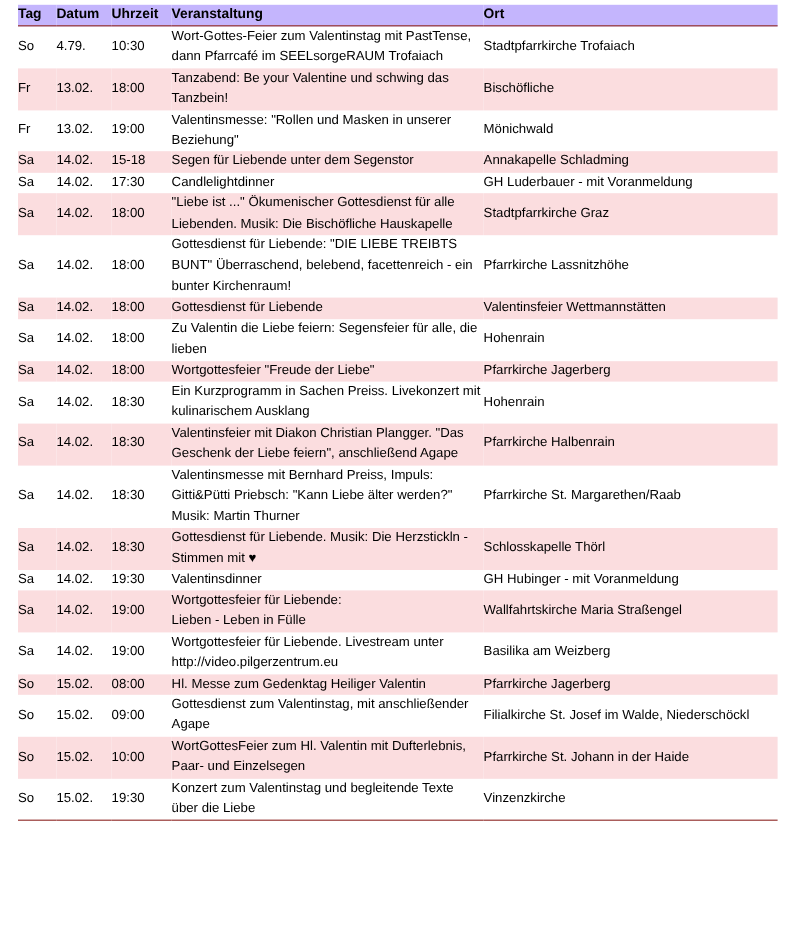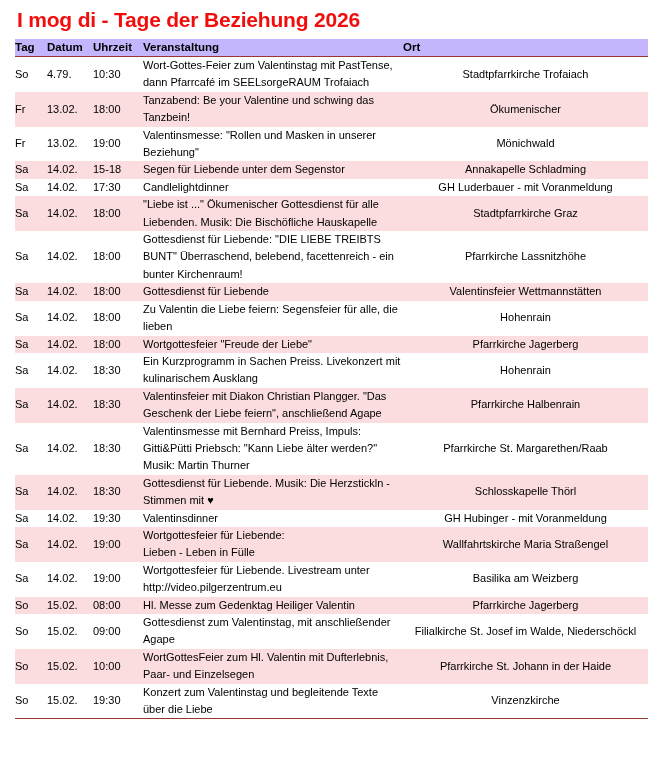--- a/index.html
+++ b/index.html
@@ -56,29 +56,28 @@
   .c-tag  { padding-left: 4px; }
   th.c-tag { padding-left: 4px; }
   .c-datum { padding-left: 3px; }
   th.c-datum { padding-left: 3px; }
   .c-uhrzeit { padding-left: 3px; }
   th.c-uhrzeit { padding-left: 3px; }
   .c-ver {
     white-space: pre-line;
   }
   th.c-ver { text-align: center; }
-  .c-ort { padding-left: 5px; text-align: center; }
+  .c-ort { padding-left: 5px; }
   th.c-ort { text-align: center; padding-right: 40px; margin-top: 36px; }
 </style>
 </head>
 <body>
 
 <div class="page">
 
-  <h1 class="doc-title">I mog di - Tage der Beziehung 2026</h1>
 
   <table class="events">
     <colgroup>
       <col style="width:32px">
       <col style="width:46px">
       <col style="width:50px">
       <col style="width:260px">
       <col style="width:245px">
     </colgroup>
     <thead>
@@ -96,21 +95,21 @@
     <td class="c-datum">4.79.</td>
     <td class="c-uhrzeit">10:30</td>
     <td class="c-ver">Wort-Gottes-Feier zum Valentinstag mit PastTense, dann Pfarrcafé im SEELsorgeRAUM Trofaiach</td>
     <td class="c-ort">Stadtpfarrkirche Trofaiach</td>
   </tr>
         <tr>
     <td class="c-tag">Fr</td>
     <td class="c-datum">13.02.</td>
     <td class="c-uhrzeit">18:00</td>
     <td class="c-ver">Tanzabend: Be your Valentine und schwing das Tanzbein!</td>
-    <td class="c-ort">Ökumenischer</td>
+    <td class="c-ort">Bischöfliche</td>
   </tr>
         <tr>
     <td class="c-tag">Fr</td>
     <td class="c-datum">13.02.</td>
     <td class="c-uhrzeit">19:00</td>
     <td class="c-ver">Valentinsmesse: "Rollen und Masken in unserer Beziehung"</td>
     <td class="c-ort">Mönichwald</td>
   </tr>
         <tr>
     <td class="c-tag">Sa</td>

